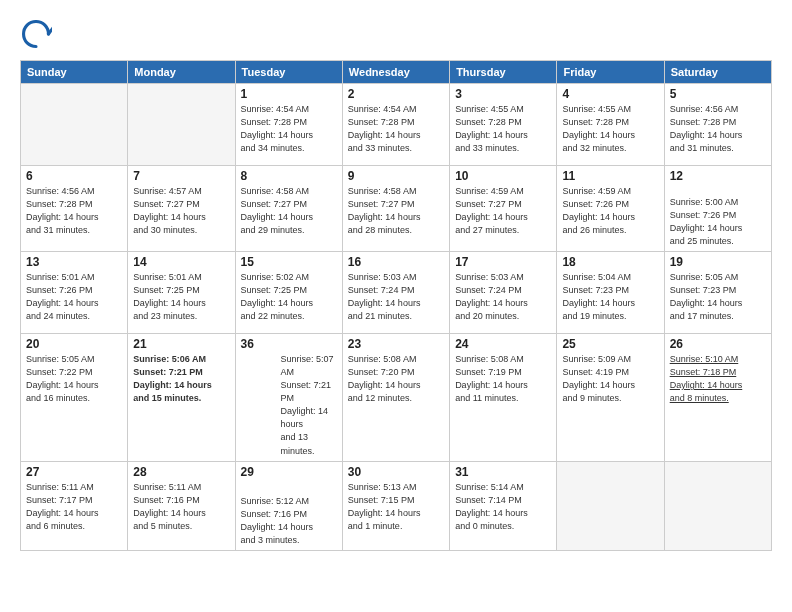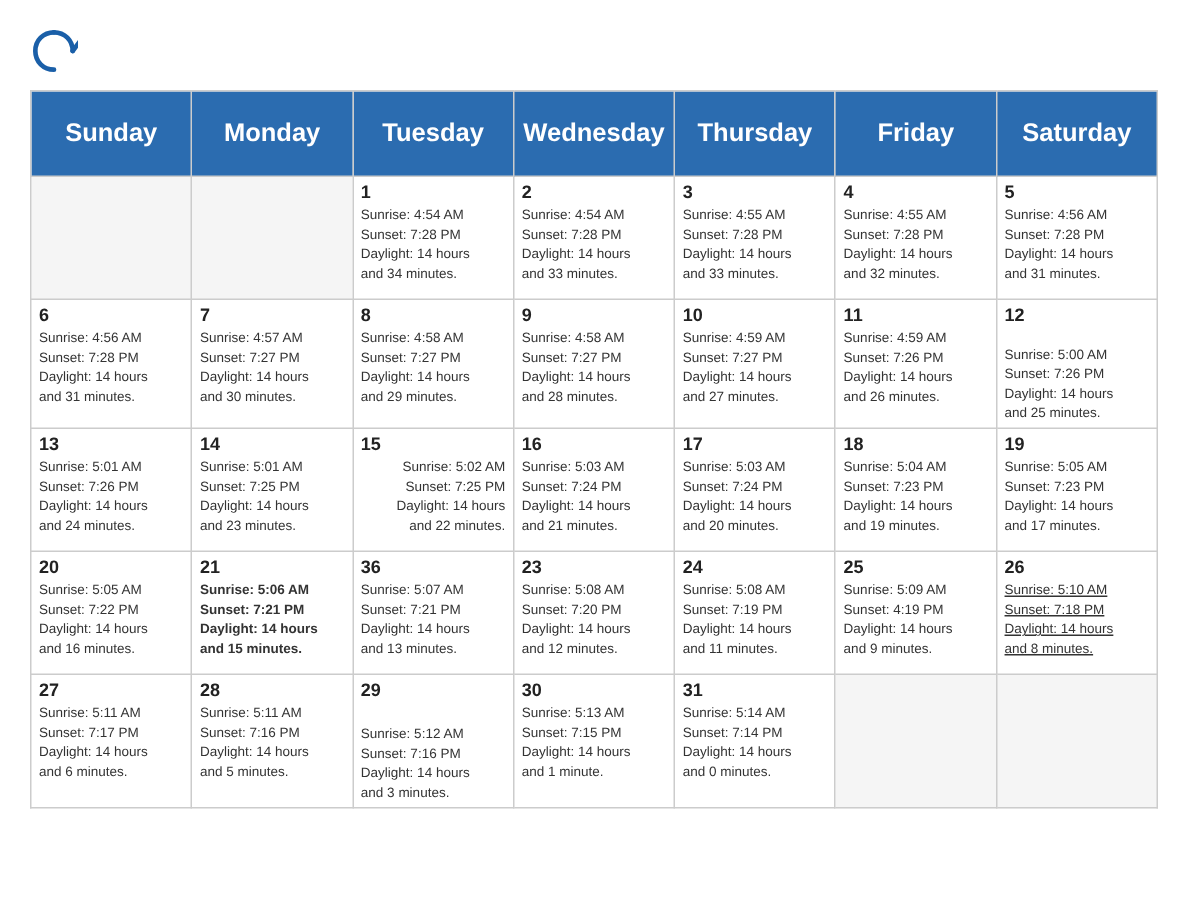--- a/index.html
+++ b/index.html
@@ -51,24 +51,24 @@
       color: #555;
     }
     .calendar {
       width: 100%;
       border-collapse: collapse;
       table-layout: fixed;
     }
     .calendar th {
       background: #2b6cb0;
       color: #fff;
-      font-size: 17px;
+      font-size: 11px;
       font-weight: bold;
-      text-align: center;
-      padding: 18px 6px;
+      text-align: left;
+      padding: 5px 6px;
       border: 1px solid #ccc;
     }
     .calendar td {
       vertical-align: top;
       border: 1px solid #ccc;
       padding: 3px 5px;
       font-size: 9.5px;
       color: #333;
       height: 82px;
       background: #fff;
@@ -224,21 +224,21 @@
           </td>
           <td>
             <span class="day-num">14</span>
             <div class="day-info" style="white-space: pre-line;">Sunrise: 5:01 AM
 Sunset: 7:25 PM
 Daylight: 14 hours
 and 23 minutes.</div>
           </td>
           <td>
             <span class="day-num">15</span>
-            <div class="day-info" style="white-space: pre-line; text-align: right;">Sunrise: 5:02 AM
+            <div class="day-info" style="white-space: pre-line;">Sunrise: 5:02 AM
 Sunset: 7:25 PM
 Daylight: 14 hours
 and 22 minutes.</div>
           </td>
           <td>
             <span class="day-num">16</span>
             <div class="day-info" style="white-space: pre-line;">Sunrise: 5:03 AM
 Sunset: 7:24 PM
 Daylight: 14 hours
 and 21 minutes.</div>
@@ -275,21 +275,21 @@
           </td>
           <td>
             <span class="day-num">21</span>
             <div class="day-info" style="white-space: pre-line; font-weight: bold;">Sunrise: 5:06 AM
 Sunset: 7:21 PM
 Daylight: 14 hours
 and 15 minutes.</div>
           </td>
           <td>
             <span class="day-num">36</span>
-            <div class="day-info" style="white-space: pre-line;">Sunrise: 5:07 AM
+            <div class="day-info" style="white-space: pre-line; margin-left: 40px;">Sunrise: 5:07 AM
 Sunset: 7:21 PM
 Daylight: 14 hours
 and 13 minutes.</div>
           </td>
           <td>
             <span class="day-num">23</span>
             <div class="day-info" style="white-space: pre-line;">Sunrise: 5:08 AM
 Sunset: 7:20 PM
 Daylight: 14 hours
 and 12 minutes.</div>

